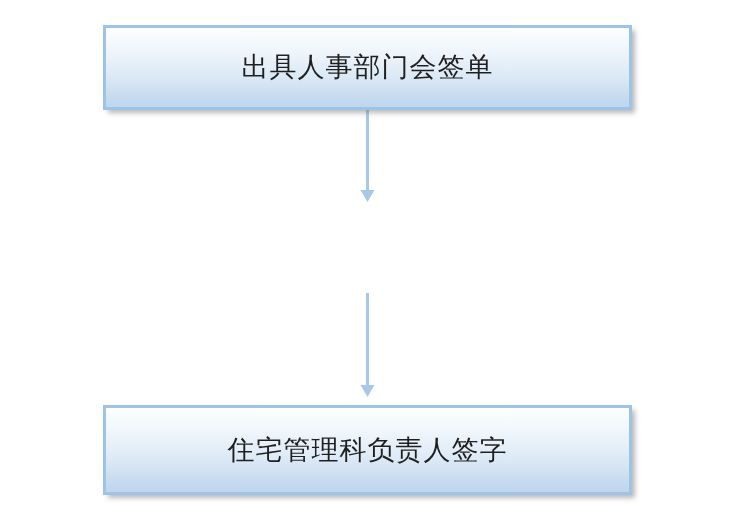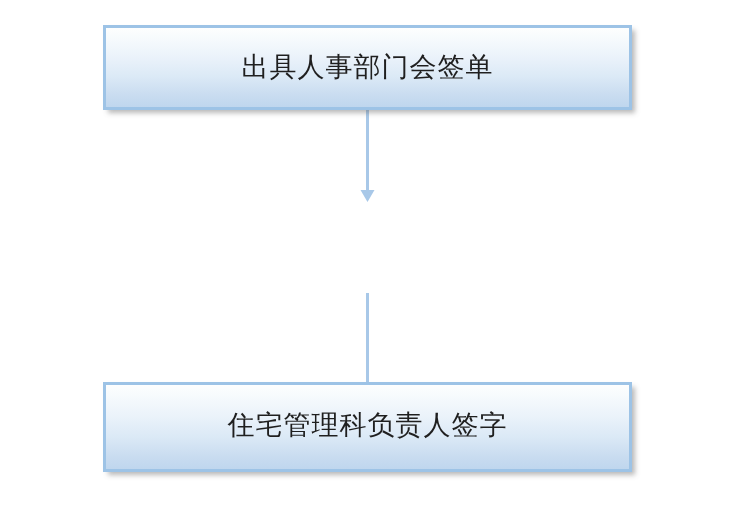--- a/index.html
+++ b/index.html
@@ -45,21 +45,21 @@
     font-size: 27px;
     letter-spacing: 1px;
     line-height: 1.2;
     white-space: nowrap;
     font-weight: 400;
     text-align: center;
   }
 
   #node-1 { left: 103px; top: 25px;  width: 529px; height: 85px; }
   #node-2 { left: 103px; top: 203px; width: 529px; height: 90px; }
-  #node-3 { left: 103px; top: 382px; width: 529px; height: 90px; font-family: Liberation Mono, monospace; }
+  #node-3 { left: 103px; top: 405px; width: 529px; height: 90px; }
 
   .connector {
     position: absolute;
     left: 0;
     top: 0;
     width: 740px;
     height: 520px;
     pointer-events: none;
   }
 </style>

